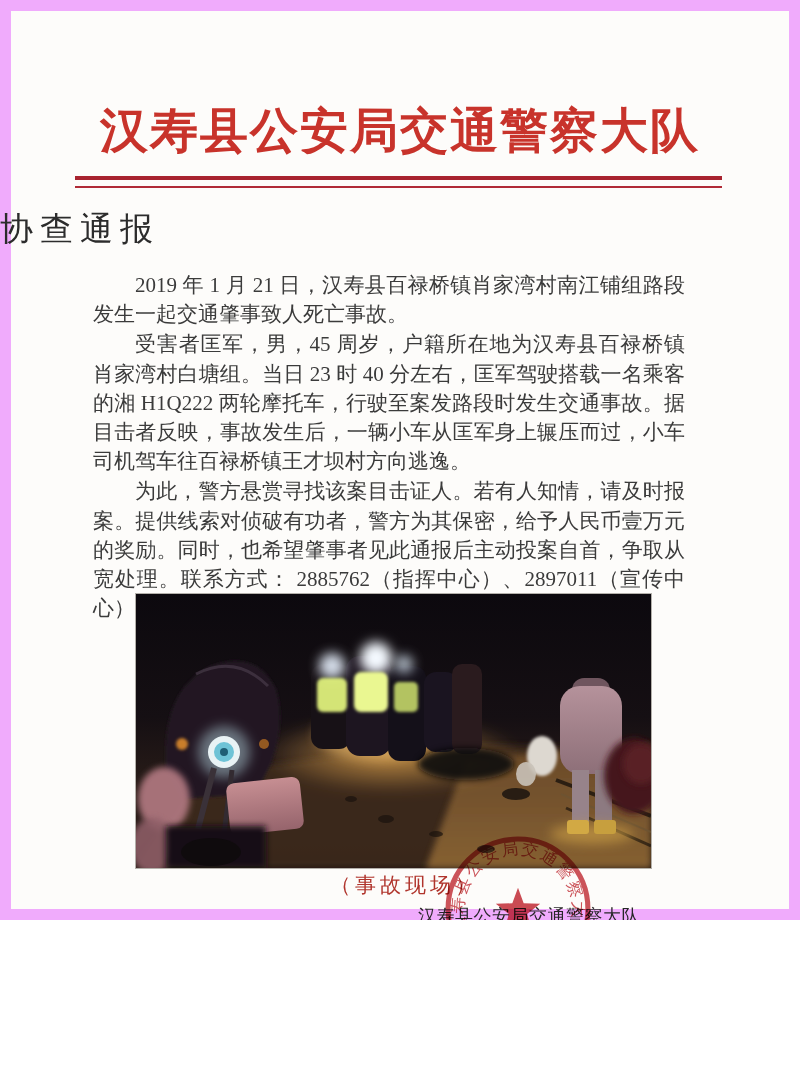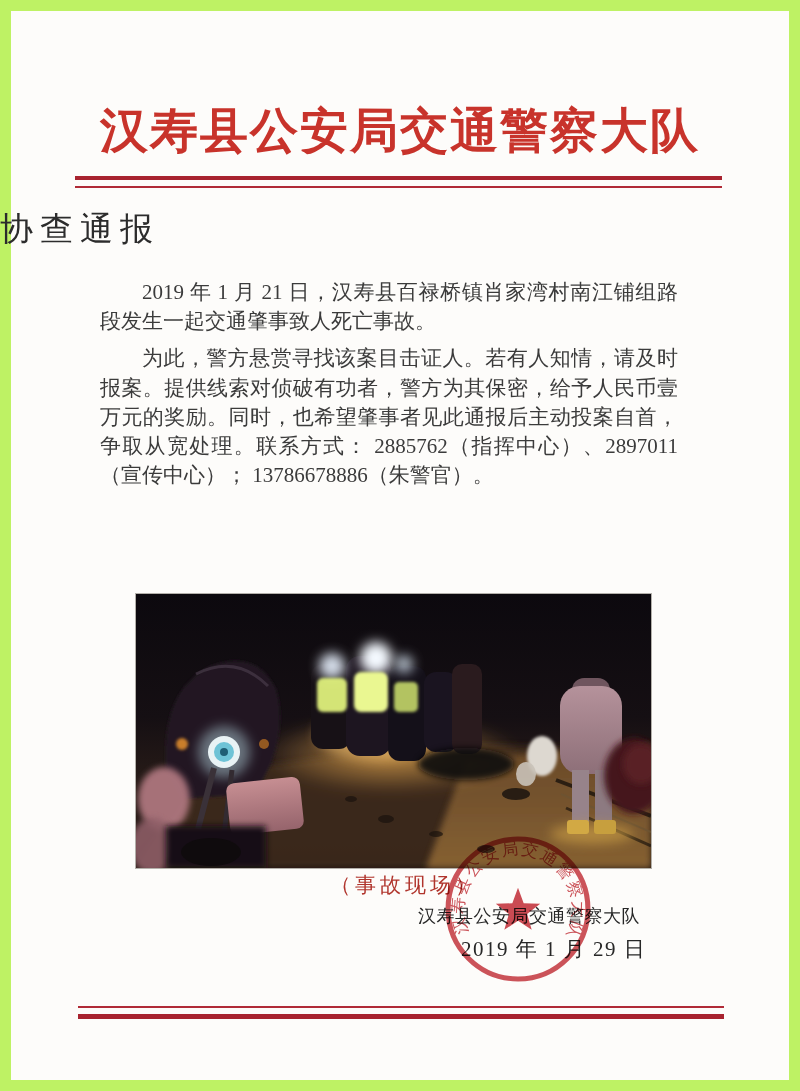--- a/index.html
+++ b/index.html
@@ -1,19 +1,19 @@
 <!DOCTYPE html>
 <html><head>
 <meta charset="utf-8">
 <style>
   html,body{margin:0;padding:0;background:#ffffff;}
   .frame{
     position:relative;
-    width:800px;height:1091px;
-    background:#bef264;
+    width:800px;height:920px;
+    background:#f0abfc;
     font-family:"Liberation Serif","DejaVu Serif",serif;
     overflow:hidden;
   }
   .page{
     position:absolute;left:11px;top:11px;right:11px;bottom:11px;
     background:#fdfcfa;
   }
   .agency-header{
     position:absolute;left:0;top:100px;width:800px;
     text-align:center;
@@ -29,21 +29,21 @@
     position:absolute;left:0;top:208px;width:800px;
     text-align:left;
     font-size:33px;color:#2c2c2c;letter-spacing:7px;
     line-height:42px;
   }
   .notice-body{
     position:absolute;left:92px;top:270px;width:594px;
     font-size:21px;line-height:29.2px;color:#3b3b3b;
     text-align:justify;
   }
-  .notice-body p{margin:8px;text-indent:2em;}
+  .notice-body p{margin:1px;text-indent:2em;}
   .photo{
     position:absolute;left:135px;top:593px;width:515px;height:274px;
     border:1px solid #b3b0aa;
     background:#0c090e;
   }
   .photo svg{display:block;}
   .photo-caption{
     position:absolute;left:330px;top:871px;
     font-size:21px;letter-spacing:4px;color:#b0342c;
     white-space:nowrap;
@@ -74,20 +74,21 @@
 
   <div class="agency-header">汉寿县公安局交通警察大队</div>
 
   <div class="rule rule-thick-top"></div>
   <div class="rule rule-thin-top"></div>
 
   <div class="notice-title">协查通报</div>
 
   <div class="notice-body">
     <p>2019 年 1 月 21 日，汉寿县百禄桥镇肖家湾村南江铺组路段发生一起交通肇事致人死亡事故。</p>
+    <p>受害者匡军，男，45 周岁，户籍所在地为汉寿县百禄桥镇肖家湾村白塘组。当日 23 时 40 分左右，匡军驾驶搭载一名乘客的湘 H1Q222 两轮摩托车，行驶至案发路段时发生交通事故。据目击者反映，事故发生后，一辆小车从匡军身上辗压而过，小车司机驾车往百禄桥镇王才坝村方向逃逸。</p>
     <p>为此，警方悬赏寻找该案目击证人。若有人知情，请及时报案。提供线索对侦破有功者，警方为其保密，给予人民币壹万元的奖励。同时，也希望肇事者见此通报后主动投案自首，争取从宽处理。联系方式： 2885762（指挥中心）、2897011（宣传中心）； 13786678886（朱警官）。</p>
   </div>
 
   <div class="photo">
     <svg width="515" height="274" viewBox="0 0 515 274">
       <defs>
         <linearGradient id="sky" x1="0" y1="0" x2="0" y2="1">
           <stop offset="0" stop-color="#0c090e"></stop>
           <stop offset="0.45" stop-color="#150f13"></stop>
           <stop offset="0.72" stop-color="#2a1d18"></stop>

